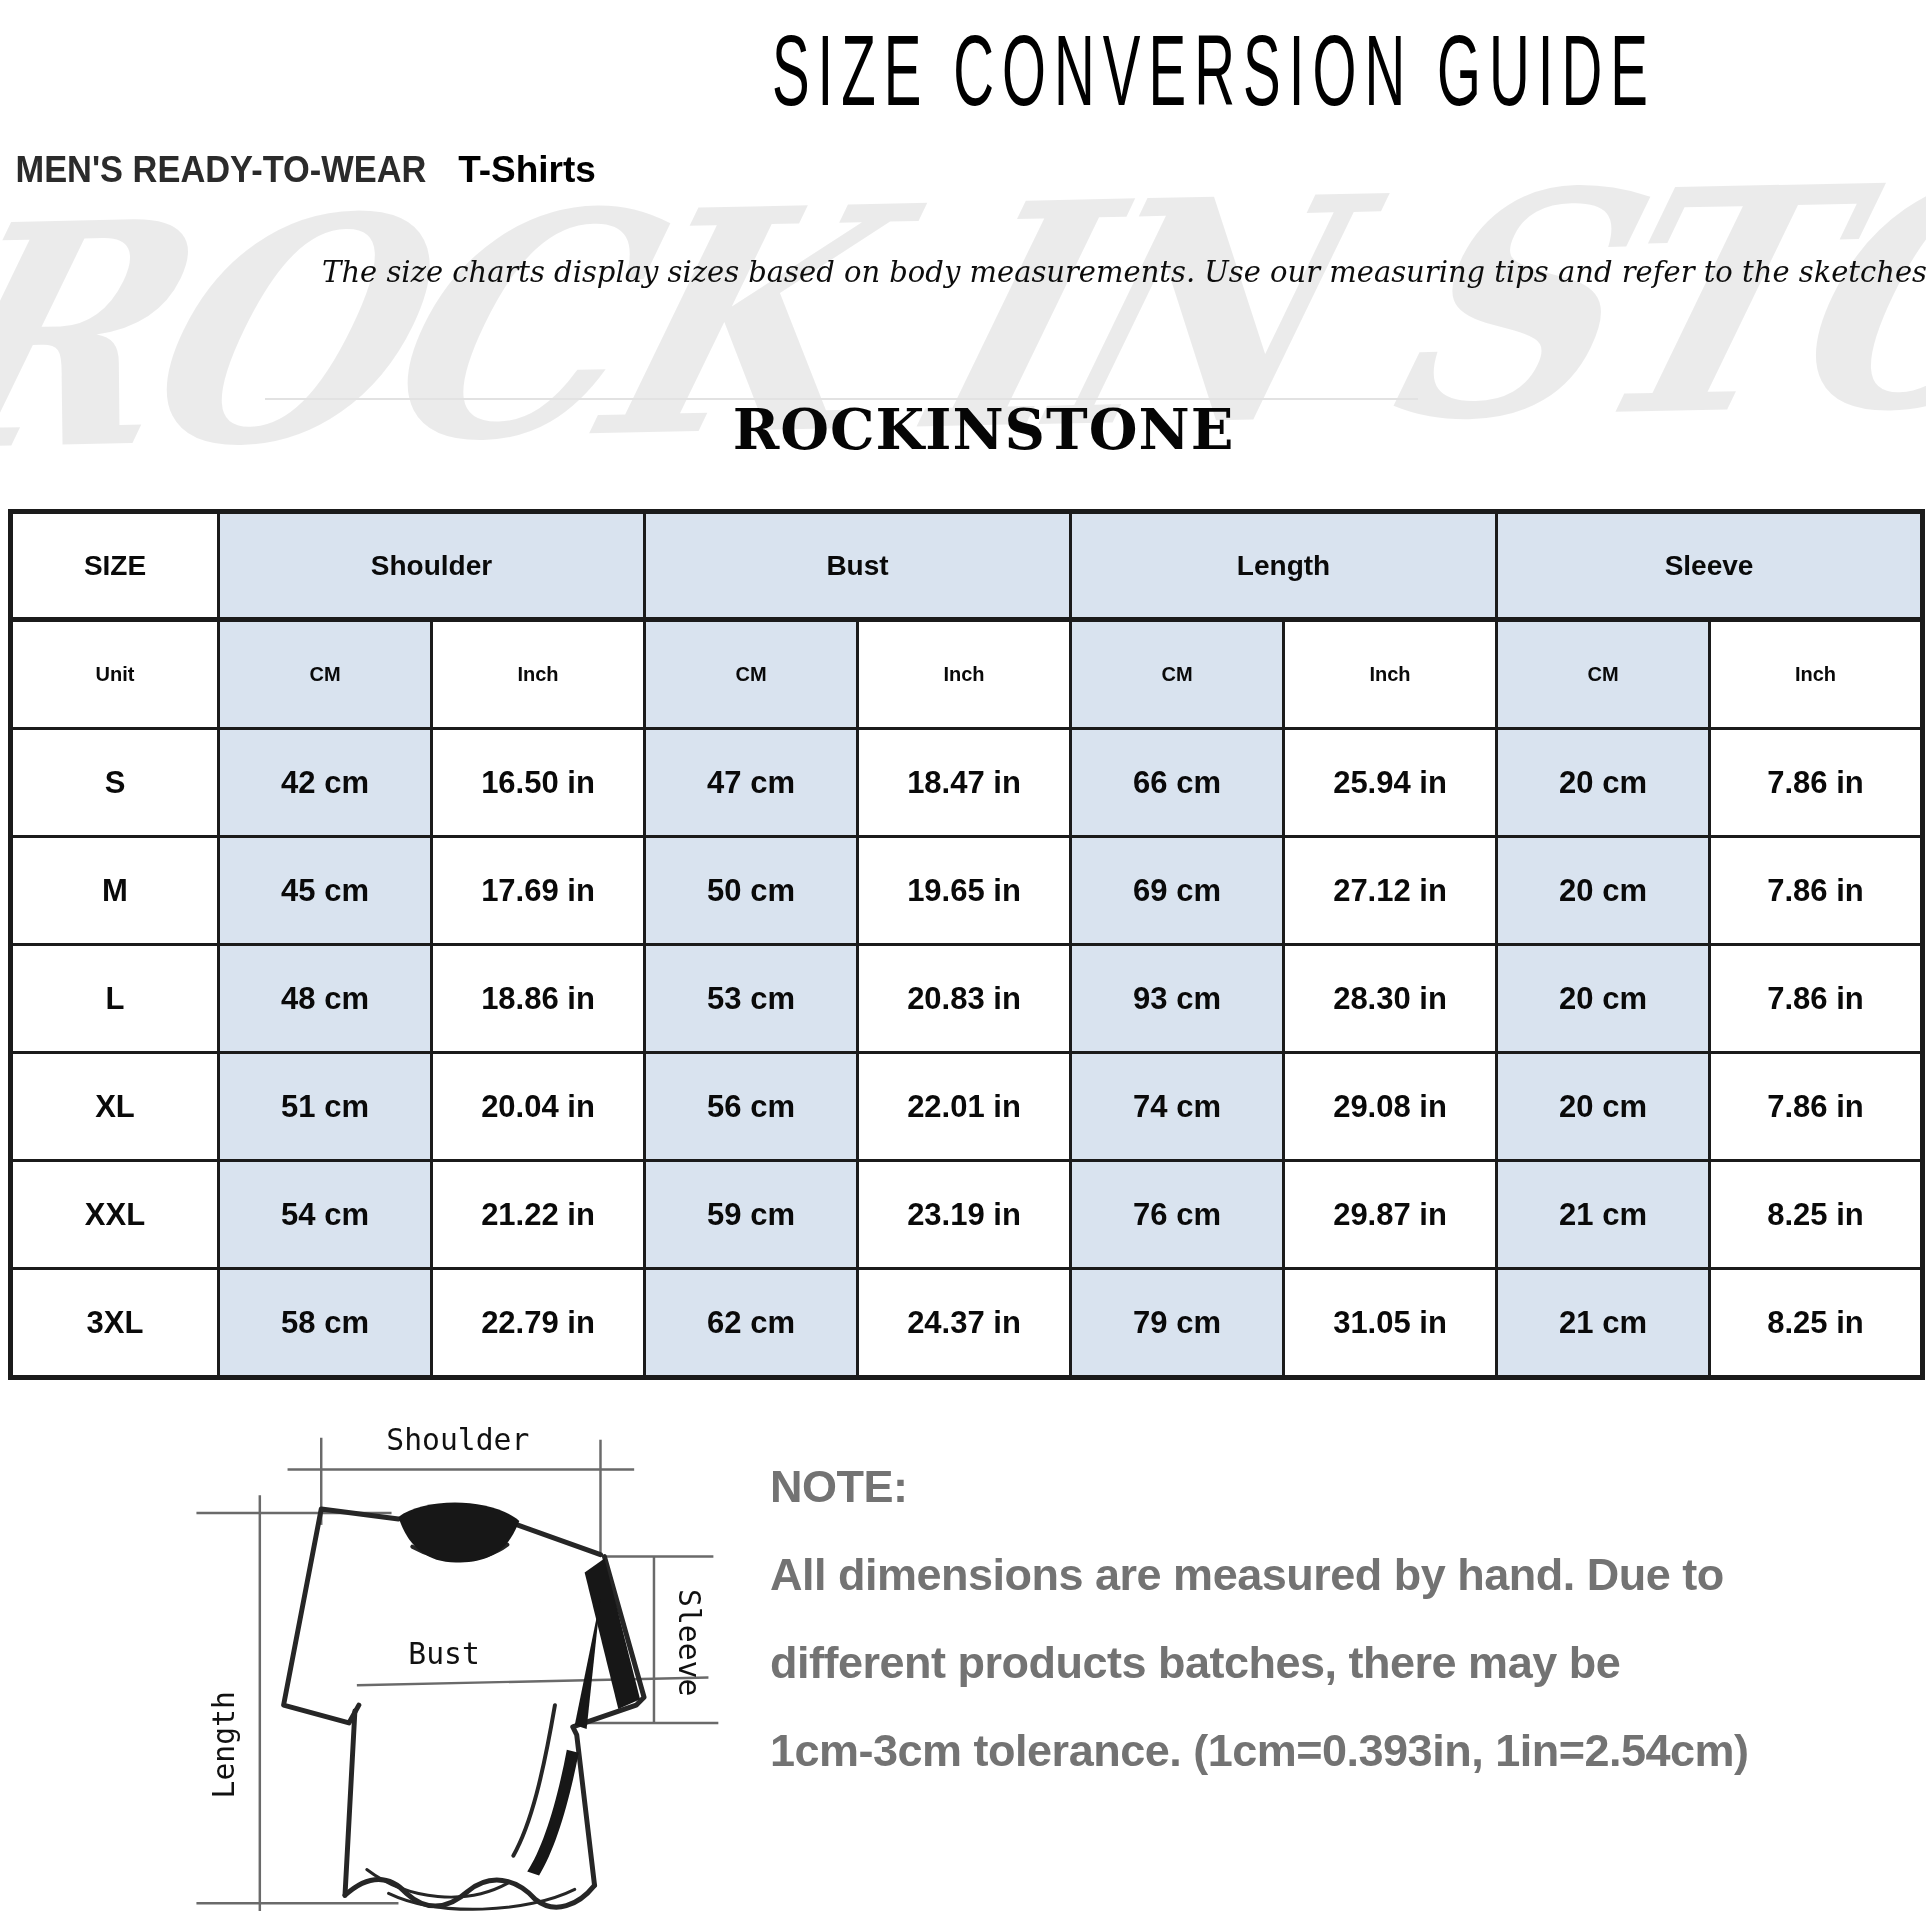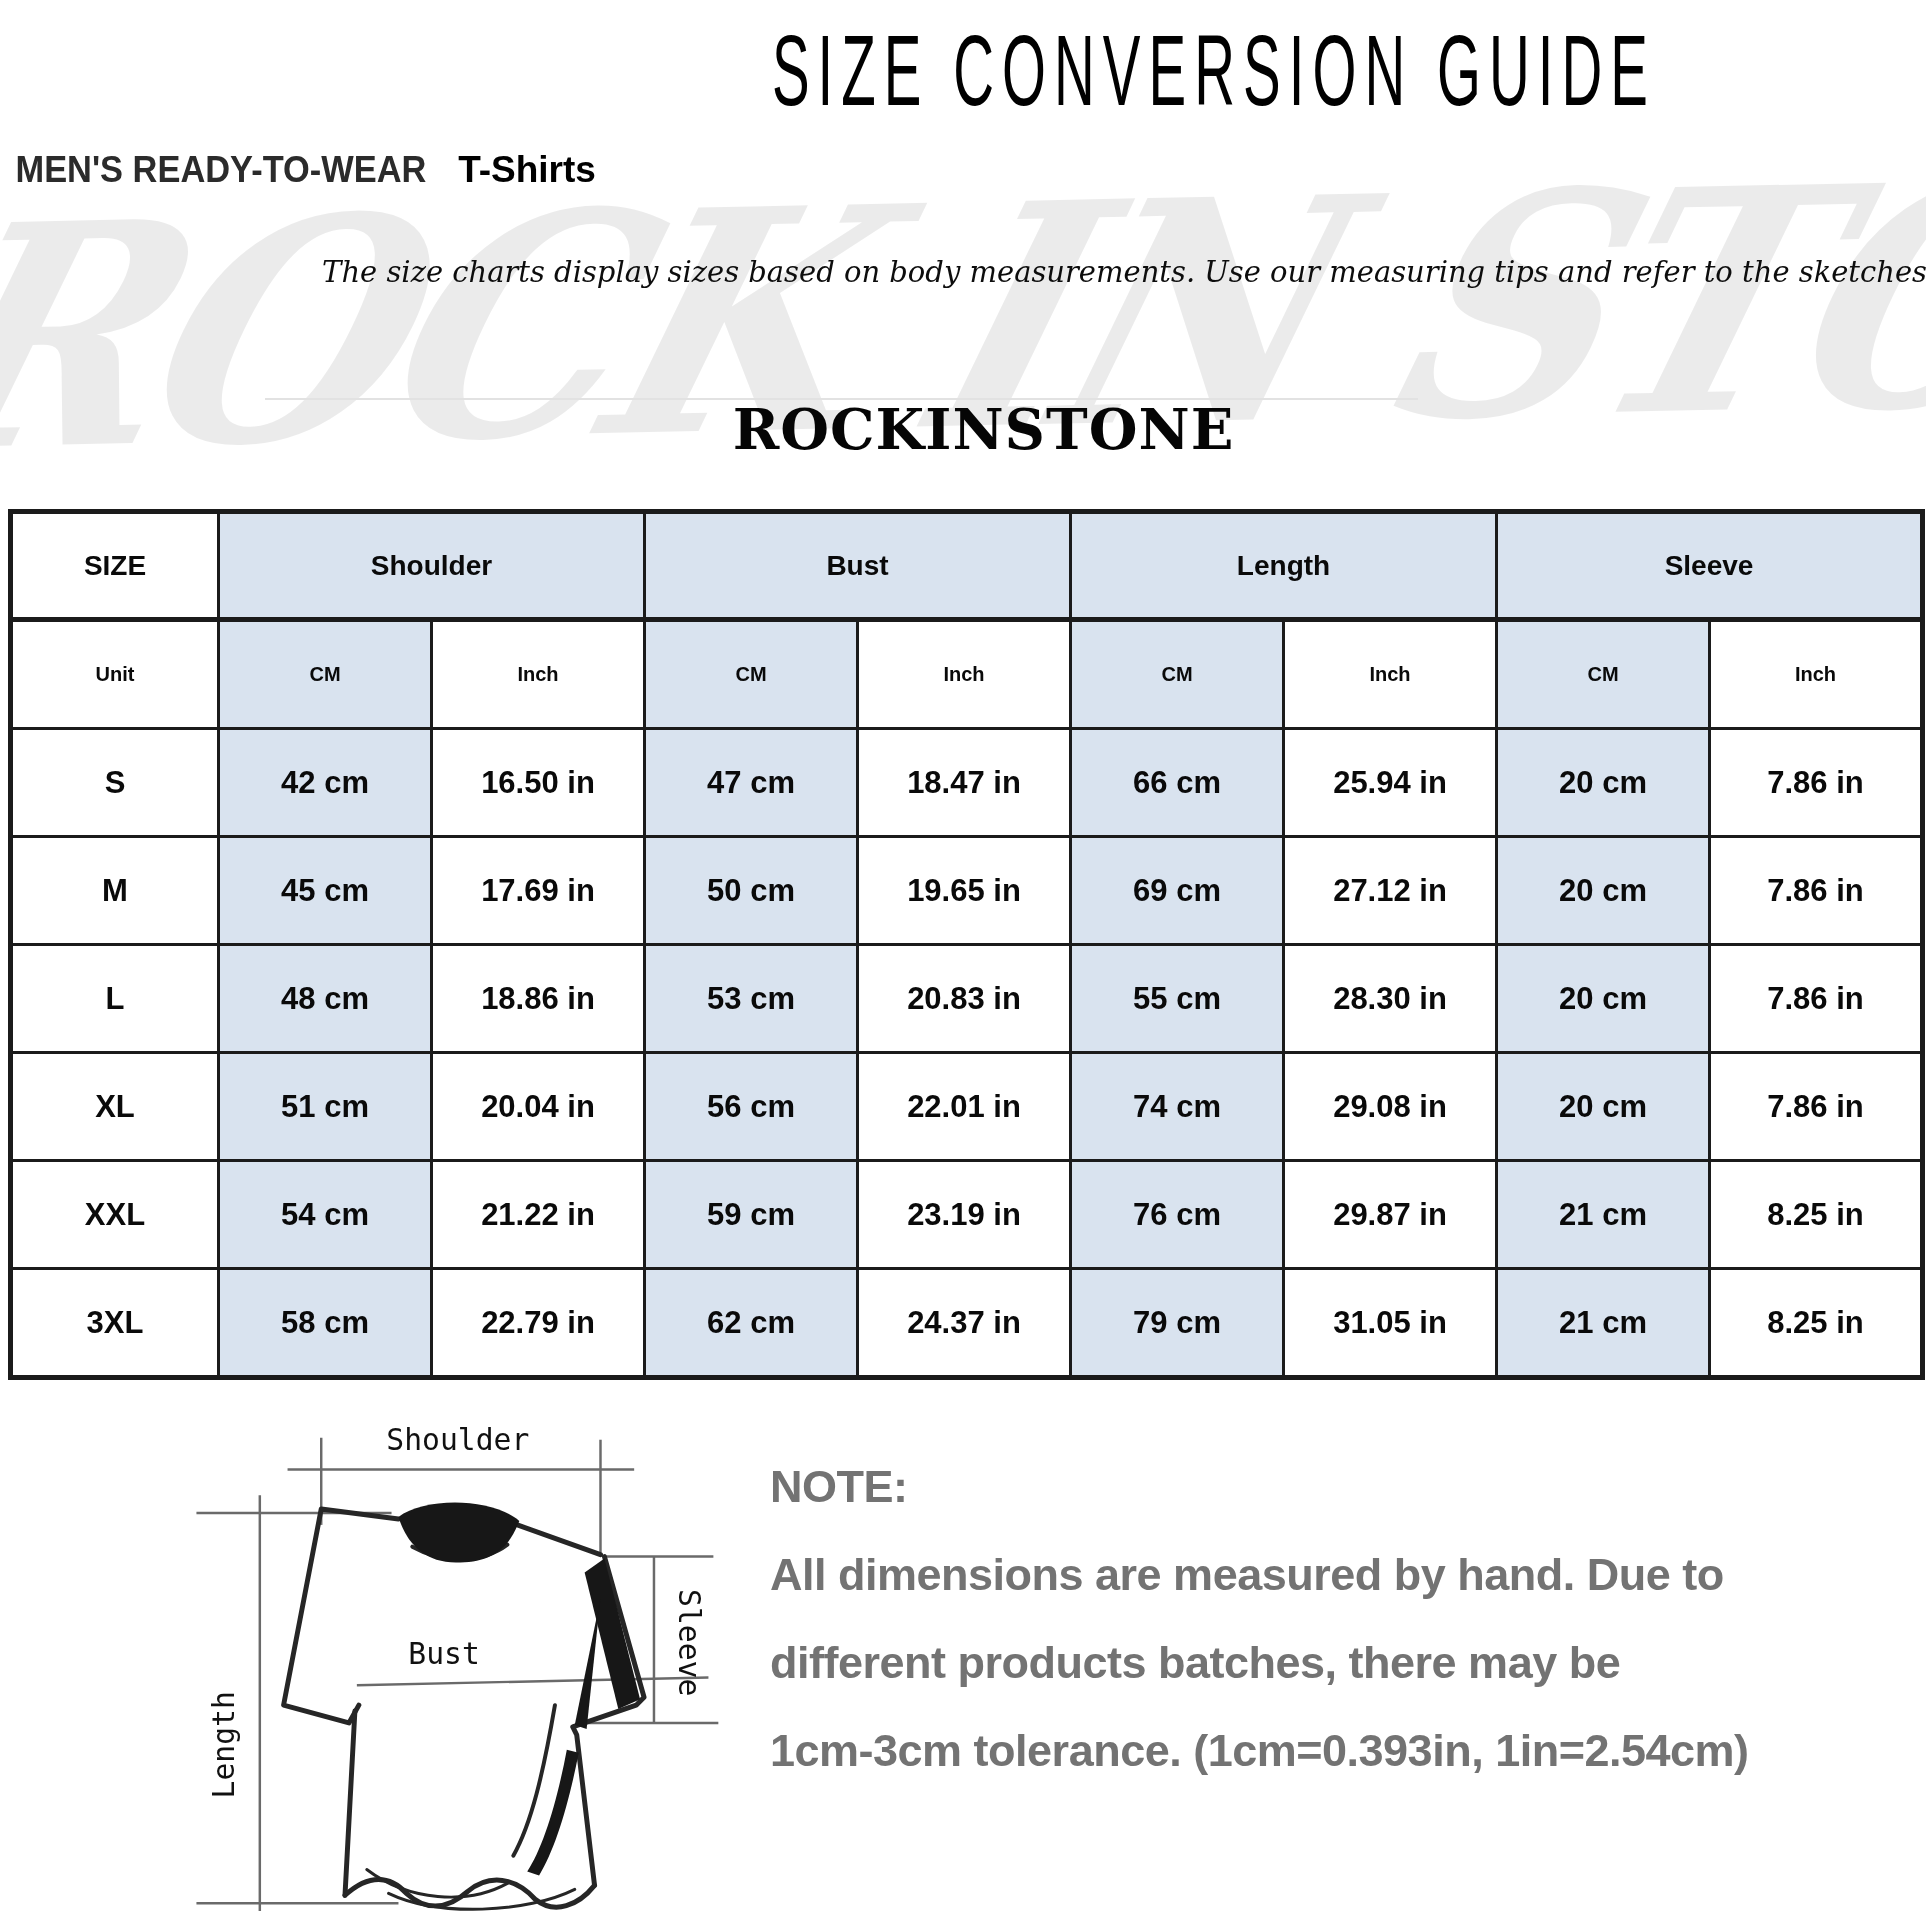--- a/index.html
+++ b/index.html
@@ -125,21 +125,21 @@
       <td>27.12 in</td>
       <td class="b">20 cm</td>
       <td>7.86 in</td>
     </tr>
     <tr class="r-data">
       <td>L</td>
       <td class="b">48 cm</td>
       <td>18.86 in</td>
       <td class="b">53 cm</td>
       <td>20.83 in</td>
-      <td class="b">55 cm</td>
+      <td class="b">93 cm</td>
       <td>28.30 in</td>
       <td class="b">20 cm</td>
       <td>7.86 in</td>
     </tr>
     <tr class="r-data">
       <td>XL</td>
       <td class="b">51 cm</td>
       <td>20.04 in</td>
       <td class="b">56 cm</td>
       <td>22.01 in</td>

